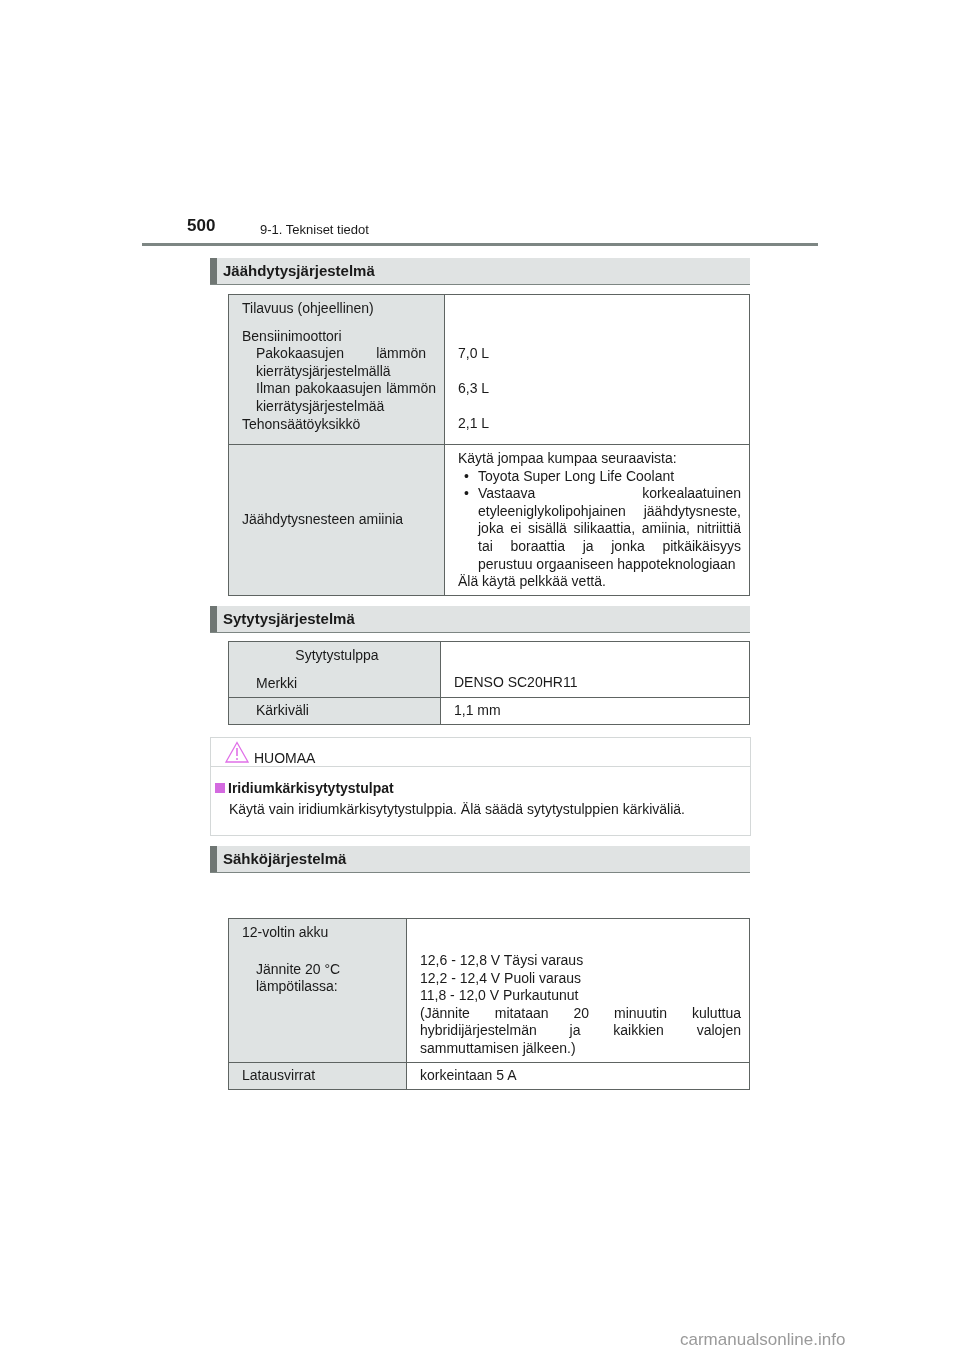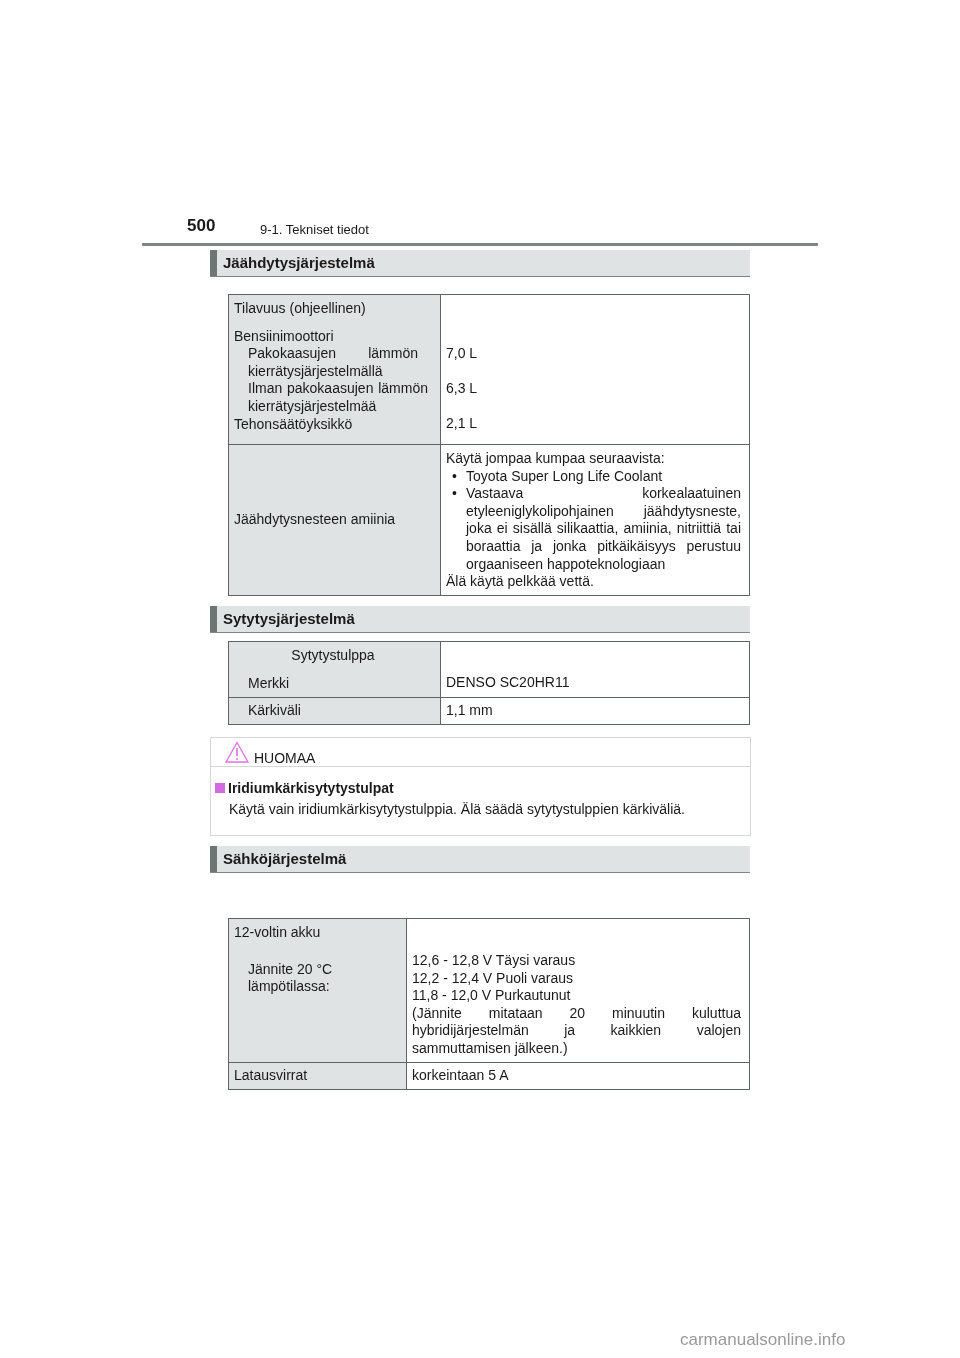--- a/index.html
+++ b/index.html
@@ -6,21 +6,21 @@
     body { width:960px; height:1358px; background:#ffffff; position:relative; font-family:"Liberation Sans", sans-serif; color:#1a1a1a; overflow:hidden; }
     .page-num { position:absolute; left:187px; top:216px; font-size:17px; font-weight:bold; }
     .chapter { position:absolute; left:260px; top:222px; font-size:13px; }
     .top-rule { position:absolute; left:142px; top:243px; width:676px; height:3px; background:#7d8683; }
 
     .sec-head { position:absolute; left:210px; width:540px; height:26px; background:#e0e3e3; border-bottom:1px solid #7d8683; }
     .sec-head .bar { position:absolute; left:0; top:0; width:7px; height:26px; background:#6f7673; }
     .sec-head .title { position:absolute; left:13px; top:4px; font-size:15px; font-weight:bold; }
 
     table.spec { position:absolute; left:228px; width:522px; border-collapse:collapse; font-size:14px; line-height:17.6px; }
-    table.spec td { border:1px solid #5e6462; vertical-align:top; padding:0 8px 0 5px; }
+    table.spec td { border:1px solid #5e6462; vertical-align:top; padding:0 8px 0 13px; }
     table.spec td.lbl { background:#dfe3e3; }
     table.spec td.val { background:#ffffff; }
     .indent { padding-left:14px; }
     .justify { text-align:justify; text-align-last:left; }
     .bullet-row { display:flex; padding-left:6px; }
     .bullet-row .dot { width:14px; flex:none; }
     .bullet-row .txt { flex:1; text-align:justify; }
 
     .note { position:absolute; left:210px; top:737px; width:539px; height:97px; border:1px solid #d4d8d8; }
     .note-head { height:28px; border-bottom:1px solid #d4d8d8; position:relative; }
@@ -32,21 +32,21 @@
 
     .watermark { position:absolute; left:680px; top:1330px; font-size:17px; color:#9a9a9a; }
   </style>
 </head>
 <body>
 
 <div class="page-num">500</div>
 <div class="chapter">9-1. Tekniset tiedot</div>
 <div class="top-rule"></div>
 
-<div class="sec-head" style="top:250px;text-decoration:underline;">
+<div class="sec-head" style="top:258px;text-decoration:underline;">
   <div class="bar"></div>
   <div class="title">Jäähdytysjärjestelmä</div>
 </div>
 
 <table class="spec" style="top:294px;">
   <colgroup>
       <col style="width:212px">
       <col>
     </colgroup>
   <tbody>

